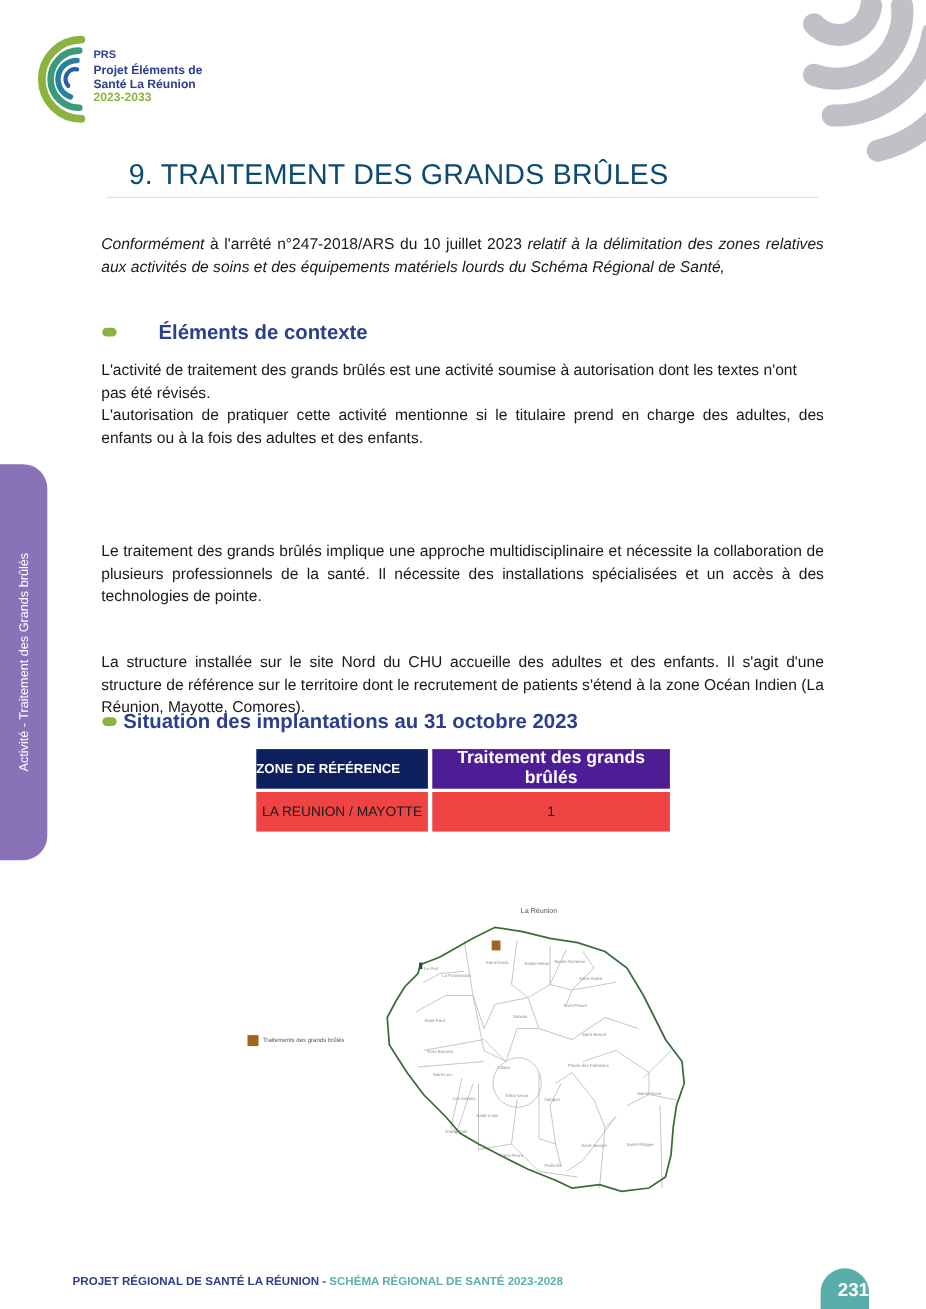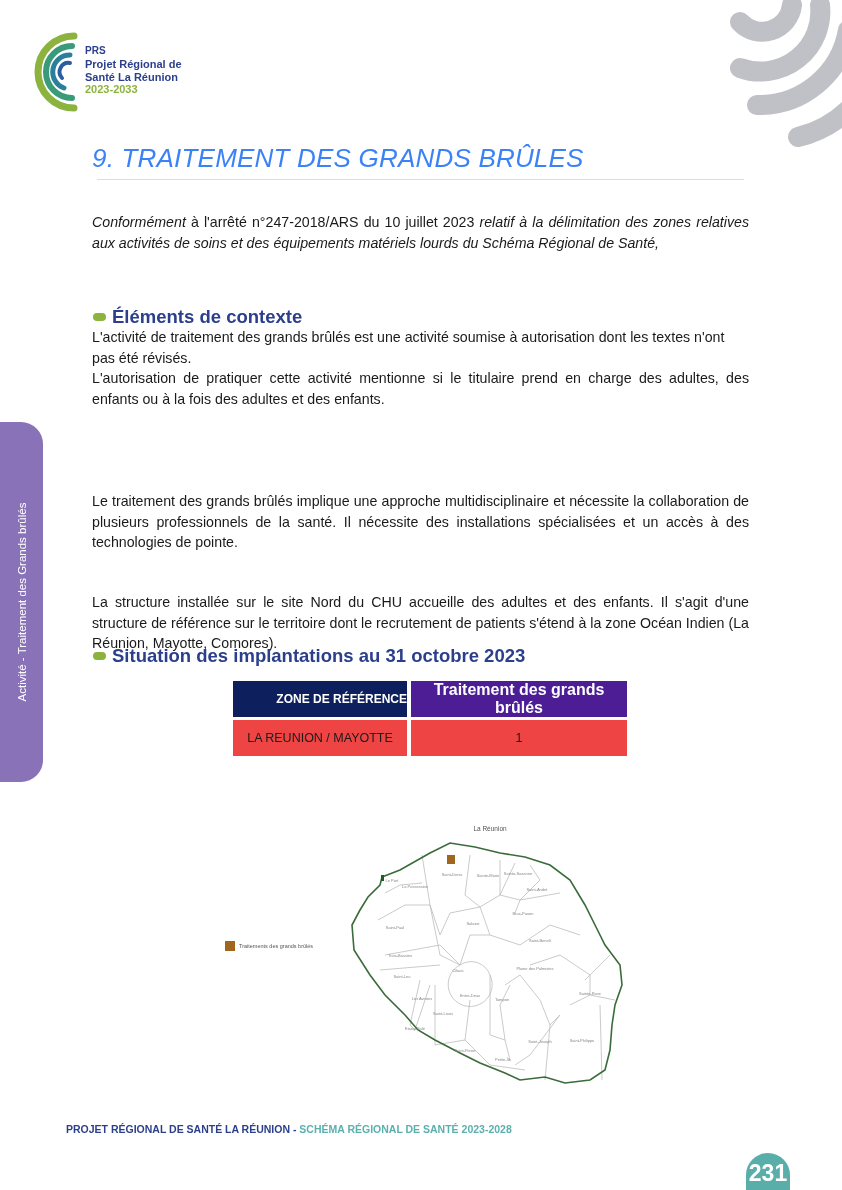--- a/index.html
+++ b/index.html
@@ -8,68 +8,68 @@
 
   .logo { position: absolute; left: 24px; top: 30px; width: 180px; height: 82px; }
   .logo svg { position: absolute; left: 0; top: 0; }
   .logo-text { position: absolute; left: 61px; top: 13px; line-height: 12.5px; }
   .logo-prs { font-weight: bold; font-size: 10px; color: #2b3f8c; display: block; line-height: 15px; }
   .logo-line { font-weight: bold; font-size: 11px; color: #2b3f8c; display: block; }
   .logo-years { font-weight: bold; font-size: 11px; color: #8db33f; display: block; }
 
   .deco { position: absolute; right: 0; top: 0; width: 142px; height: 160px; }
 
-  .page-title { position: absolute; left: 92px; top: 143px; font-size: 26px; color: #3b82f6; letter-spacing: 0.2px; font-weight: normal; font-style: italic; }
+  .page-title { position: absolute; left: 117px; top: 143px; font-size: 26px; color: #0c4a6e; letter-spacing: 0.2px; font-weight: normal; }
   .title-rule { position: absolute; left: 97px; top: 179px; width: 647px; height: 1px; background: #cfe3e6; }
 
   .side-tab { position: absolute; left: 0; top: 422px; width: 43px; height: 360px; background: #8a72b8; border-radius: 0 22px 22px 0; }
   .side-tab-text { position: absolute; left: 22px; top: 602px; transform: translate(-50%, -50%) rotate(-90deg); white-space: nowrap; font-size: 11.5px; color: #ffffff; }
 
   .content { position: absolute; left: 92px; width: 657px; font-size: 14.2px; line-height: 20.5px; text-align: justify; }
   .intro { top: 212px; }
   .intro i { font-style: italic; }
   .intro b { font-weight: bold; font-style: italic; }
 
   .section-h { position: absolute; left: 93px; font-size: 18.5px; font-weight: bold; color: #2b3f8c; display: flex; align-items: center; }
   .bullet { width: 13px; height: 8px; border-radius: 4px; background: #8db33f; margin-right: 6px; display: inline-block; }
 
   .p1 { top: 327px; }
   .p2 { top: 491px; }
   .p3 { top: 592px; }
 
   .table { position: absolute; left: 233px; top: 681px; border-collapse: separate; border-spacing: 4px 0; margin-left: -4px; }
-  .th1 { width: 174px; height: 32px; background: #0d1f5c; color: #ffffff; font-weight: bold; font-size: 12px; text-align: right; }
+  .th1 { width: 156px; height: 32px; background: #0d1f5c; color: #ffffff; font-weight: bold; font-size: 12px; text-align: left; }
   .th2 { width: 216px; height: 32px; background: #4c1d95; color: #ffffff; font-weight: bold; font-size: 16px; text-align: center; }
   .gap td { height: 3px; }
   .td { height: 36px; background: #ef4444; font-size: 12.5px; text-align: center; color: #1a1a1a; }
 
   .map { position: absolute; left: 340px; top: 825px; width: 300px; height: 270px; }
   .map-title { position: absolute; left: 0; top: 0; width: 100%; text-align: center; font-size: 6.5px; color: #555; }
   .legend { position: absolute; left: 225px; top: 941px; display: flex; align-items: center; }
   .legend-swatch { width: 10px; height: 10px; background: #a0661d; margin-right: 4px; }
   .legend-label { font-size: 5.5px; color: #555; }
 
-  .footer { position: absolute; left: 66px; top: 1123px; font-size: 10.5px; font-weight: bold; }
+  .footer { position: absolute; left: 66px; top: 1159px; font-size: 10.5px; font-weight: bold; }
   .footer .f1 { color: #2b3f8c; }
   .footer .f2 { color: #5ab0ad; }
-  .page-num { position: absolute; left: 746px; top: 1153px; width: 44px; height: 37px; background: #5aaeaa; border-radius: 22px 22px 0 0; color: #fff; font-weight: bold; font-size: 23px; text-align: center; line-height: 40px; }
+  .page-num { position: absolute; left: 746px; top: 1153px; width: 44px; height: 37px; background: #5aaeaa; border-radius: 22px 22px 0 0; color: #fff; font-weight: bold; font-size: 17px; text-align: right; line-height: 40px; }
 </style>
 </head>
 <body>
 
 <div class="logo">
   <svg width="60" height="82" viewBox="0 0 60 82">
     <path d="M50 6 A36 36 0 0 0 50 78" fill="none" stroke="#8db33f" stroke-width="7" stroke-linecap="round"></path>
     <path d="M48 16 A26 26 0 0 0 48 68" fill="none" stroke="#3a9a7a" stroke-width="6" stroke-linecap="round"></path>
     <path d="M46 25 A17 17 0 0 0 40 58" fill="none" stroke="#2a7f9a" stroke-width="5" stroke-linecap="round"></path>
     <path d="M46 33 A9 9 0 0 0 38 48" fill="none" stroke="#2b5ea0" stroke-width="4" stroke-linecap="round"></path>
   </svg>
   <div class="logo-text">
     <span class="logo-prs">PRS</span>
-    <span class="logo-line">Projet Régional de</span>
+    <span class="logo-line">Projet Éléments de</span>
     <span class="logo-line">Santé La Réunion</span>
     <span class="logo-years">2023-2033</span>
   </div>
 </div>
 
 <svg class="deco" viewBox="0 0 142 160">
   <path d="M40 22 A30 30 0 0 0 92 5" fill="none" stroke="#c0c1c6" stroke-width="20" stroke-linecap="round"></path>
   <path d="M40 68 A60 60 0 0 0 120 5" fill="none" stroke="#c0c1c6" stroke-width="20" stroke-linecap="round"></path>
   <path d="M57 105 A90 90 0 0 0 148 30" fill="none" stroke="#c0c1c6" stroke-width="20" stroke-linecap="round"></path>
   <path d="M98 137 A110 110 0 0 0 148 110" fill="none" stroke="#c0c1c6" stroke-width="20" stroke-linecap="round"></path>
@@ -78,21 +78,21 @@
 <div class="side-tab"></div>
 <div class="side-tab-text">Activité - Traitement des Grands brûlés</div>
 
 <h1 class="page-title">9. TRAITEMENT DES GRANDS BRÛLES</h1>
 <div class="title-rule"></div>
 
 <p class="content intro">
   <i>Conformément</i><span> à l'arrêté n°247-2018/ARS du 10 juillet 2023 </span><i>relatif à la délimitation des zones relatives aux activités de soins et des équipements matériels lourds du Schéma Régional de Santé,</i><br>
 </p>
 
-<h2 class="section-h" style="top:306px;">
+<h2 class="section-h" style="top:291px;gap:32px;">
   <span class="bullet"></span>
   <span>Éléments de contexte</span>
 </h2>
 
 <div class="content p1">
   <p style="text-align:left;">L'activité de traitement des grands brûlés est une activité soumise à autorisation dont les textes n'ont pas été révisés.</p>
   <p>L'autorisation de pratiquer cette activité mentionne si le titulaire prend en charge des adultes, des enfants ou à la fois des adultes et des enfants.</p>
 </div>
 
 <p class="content p2">Le traitement des grands brûlés implique une approche multidisciplinaire et nécessite la collaboration de plusieurs professionnels de la santé. Il nécessite des installations spécialisées et un accès à des technologies de pointe.</p>

